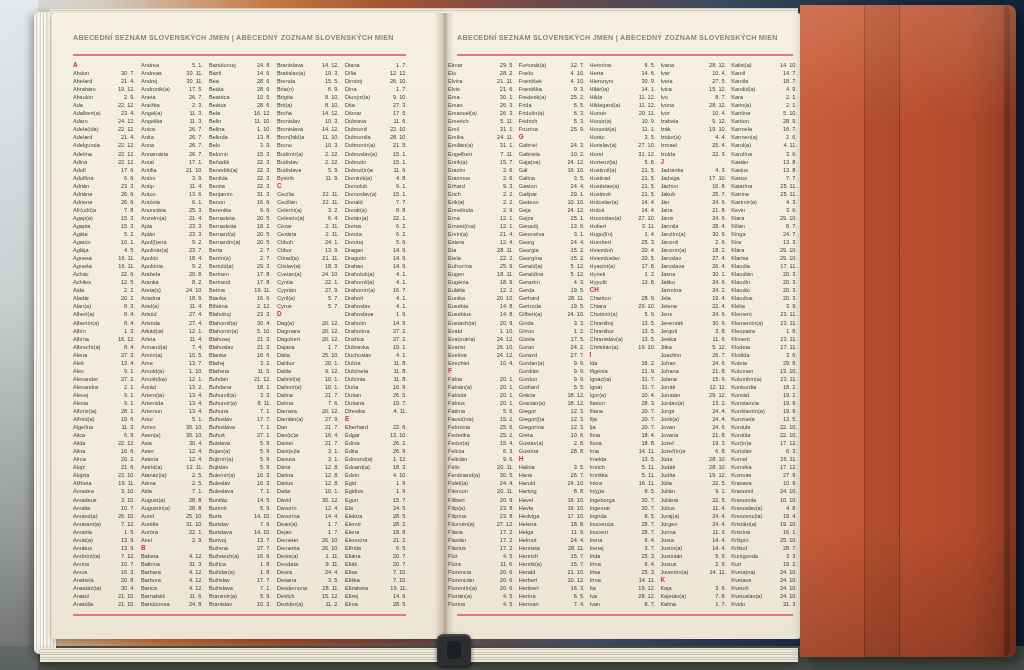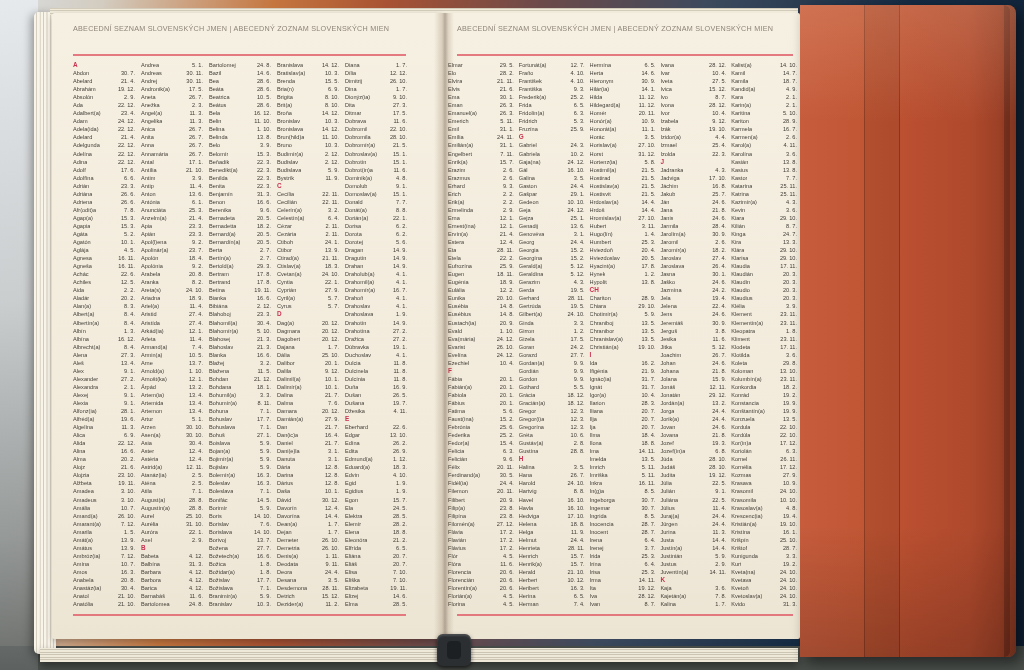--- a/index.html
+++ b/index.html
@@ -19,21 +19,21 @@
     box-shadow:0 4px 8px rgba(0,0,0,.4);}
   .stack-top{position:absolute;left:50px;width:748px;top:8px;height:7px;
     background:repeating-linear-gradient(0deg,#f1ebdc 0 1.4px,#d2cbba 1.4px 2.4px);}
 
   .page{position:absolute;top:13px;height:626px;background:linear-gradient(180deg,#f6f0e2 0%,#f2ebdc 70%,#ece5d4 100%);}
   .page-left{left:52px;width:391px;border-radius:3px 0 0 3px;box-shadow:0 3px 6px rgba(0,0,0,.25);}
   .page-right{left:443px;width:357px;border-radius:0 2px 2px 0;}
   .gutter{position:absolute;left:434px;top:13px;height:626px;width:20px;
     background:linear-gradient(90deg,rgba(0,0,0,0) 0%,rgba(120,88,58,.22) 40%,rgba(78,54,34,.38) 55%,rgba(120,88,58,.18) 72%,rgba(0,0,0,0) 100%);z-index:5;}
 
-  .page-header{position:absolute;top:11px;font-size:7.2px;font-weight:normal;letter-spacing:.25px;color:#8d8477;white-space:nowrap;}
+  .page-header{position:absolute;top:20px;font-size:7.2px;font-weight:bold;letter-spacing:.25px;color:#8d8477;white-space:nowrap;}
   .page-left .page-header{left:21px;}
   .page-right .page-header{left:14px;}
   .rule{position:absolute;height:1.6px;background:#e0646f;opacity:.85;}
   .rule-top{top:41px;}
   .rule-bottom{top:601px;}
   .page-left .rule{left:21px;right:37px;}
   .page-right .rule{left:14px;right:7px;}
 
   .cols{position:absolute;top:48px;display:flex;}
   .page-left .cols{left:21px;width:334px;gap:6px;}

